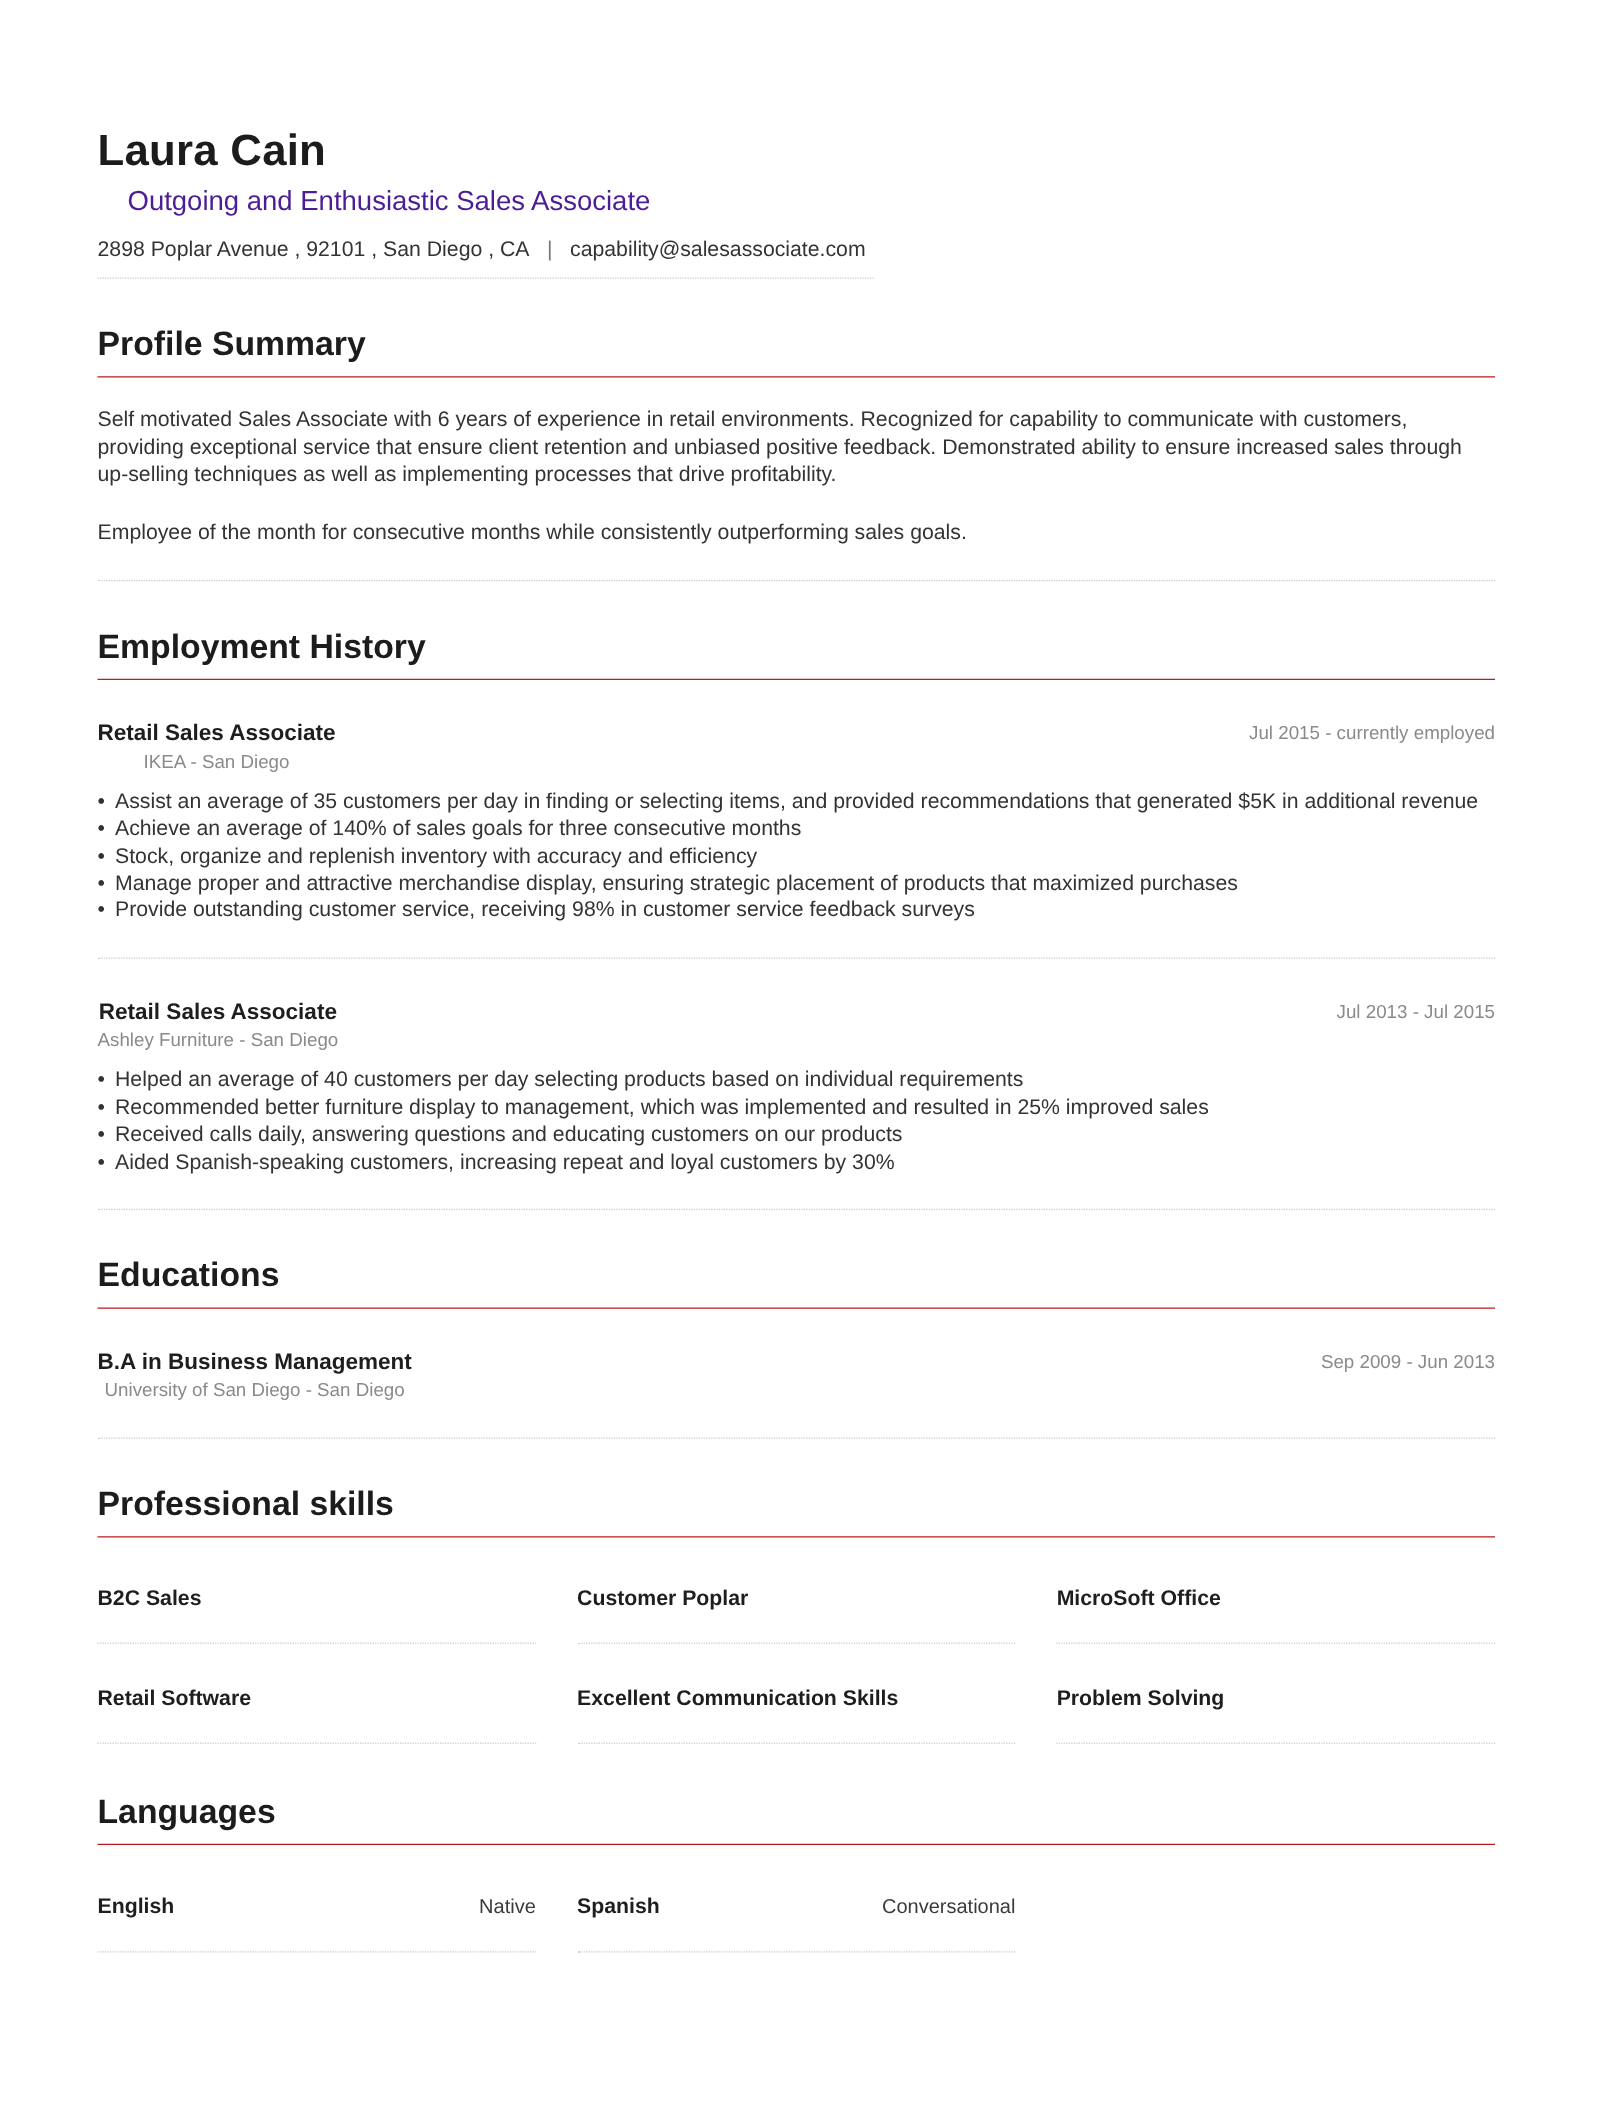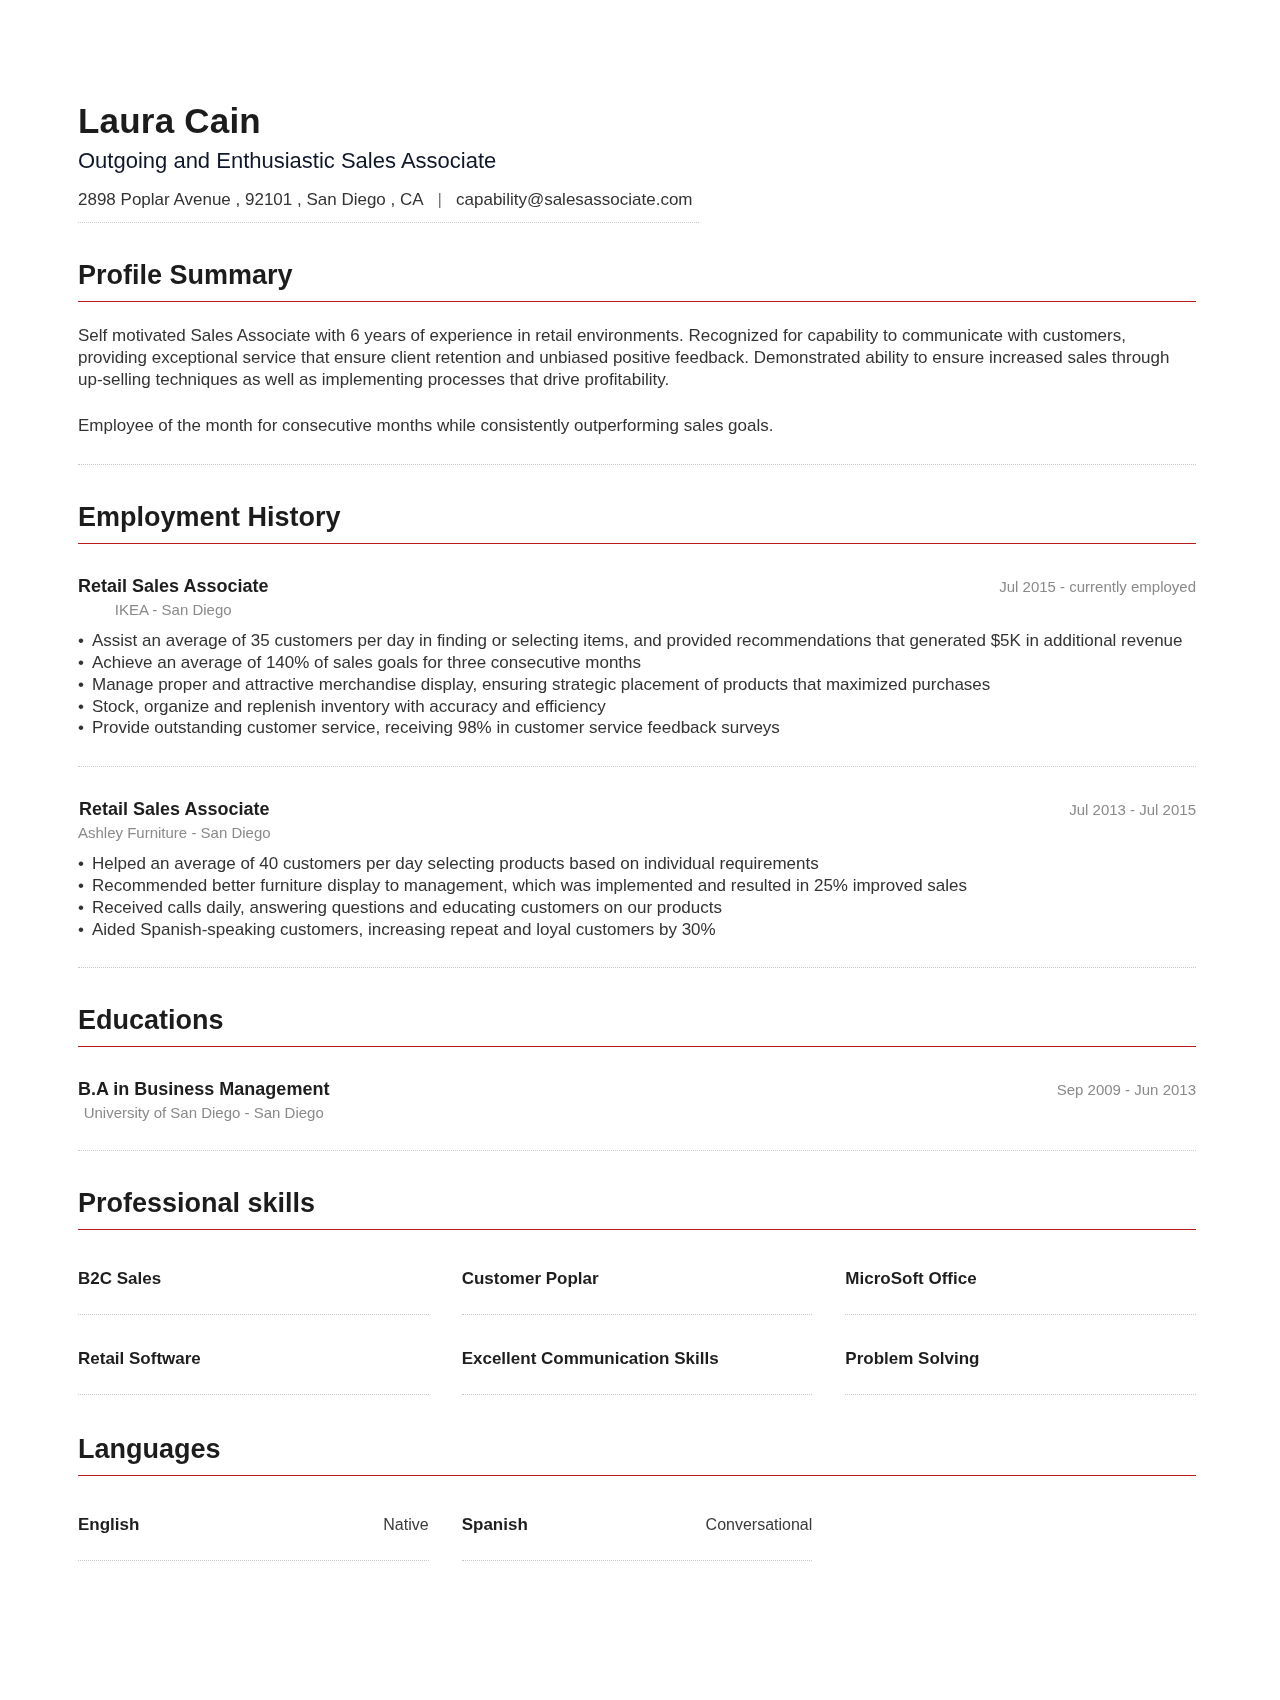--- a/index.html
+++ b/index.html
@@ -19,23 +19,24 @@
   
   .name {
     font-size: 35px;
     font-weight: 700;
     color: #1c1c1c;
     line-height: 1.2;
     letter-spacing: 0.2px;
   }
   .subtitle {
     font-size: 22px;
-    color: #0f172a;
+    color: #4c1d95;
     margin-top: 5px;
     line-height: 1.3;
+    margin-left: 24px;
   }
   .contact {
     display: inline-block;
     margin-top: 14px;
     font-size: 17px;
     color: #333333;
     padding-bottom: 12px;
     padding-right: 6px;
     border-bottom: 1px dotted #c8c8c8;
   }
@@ -170,22 +171,22 @@
       <div class="entry-head">
         <div class="entry-titles">
           <h3 class="entry-title">Retail Sales Associate</h3>
           <div class="entry-sub">IKEA - San Diego</div>
         </div>
         <div class="entry-dates">Jul 2015 - currently employed</div>
       </div>
       <ul class="bullets">
         <li>Assist an average of 35 customers per day in finding or selecting items, and provided recommendations that generated $5K in additional revenue</li>
         <li>Achieve an average of 140% of sales goals for three consecutive months</li>
+        <li>Stock, organize and replenish inventory with accuracy and efficiency</li>
         <li>Manage proper and attractive merchandise display, ensuring strategic placement of products that maximized purchases</li>
-        <li>Stock, organize and replenish inventory with accuracy and efficiency</li>
         <li>Provide outstanding customer service, receiving 98% in customer service feedback surveys</li>
       </ul>
     </article>
 
     <div class="dotted-divider"></div>
 
     <article class="entry">
       <div class="entry-head">
         <div class="entry-titles">
           <h3 class="entry-title">Retail Sales Associate</h3>

